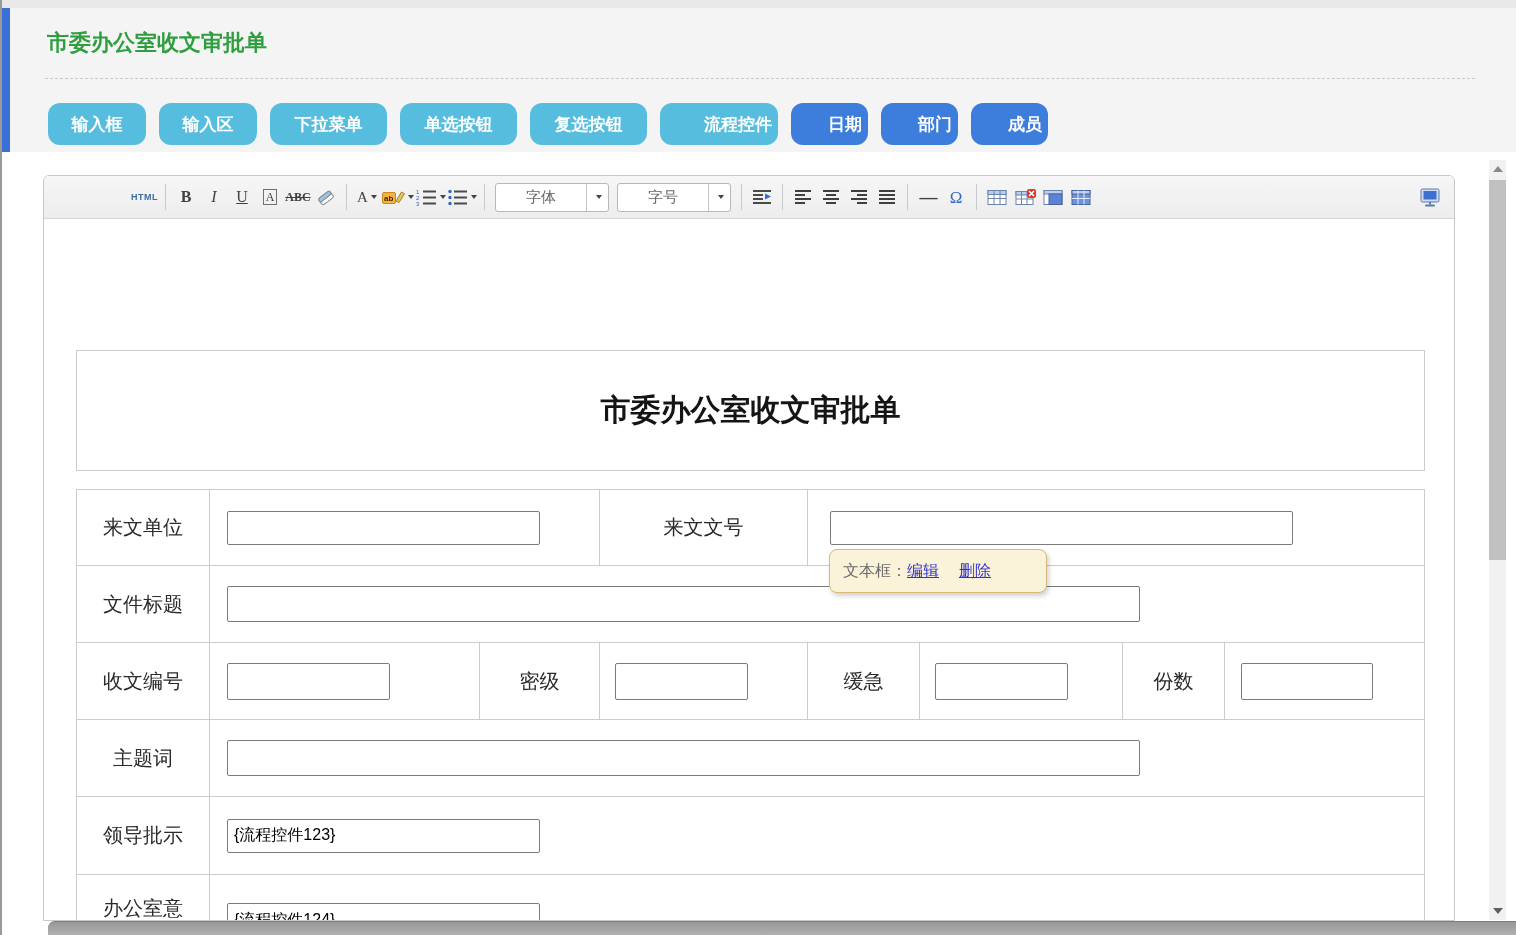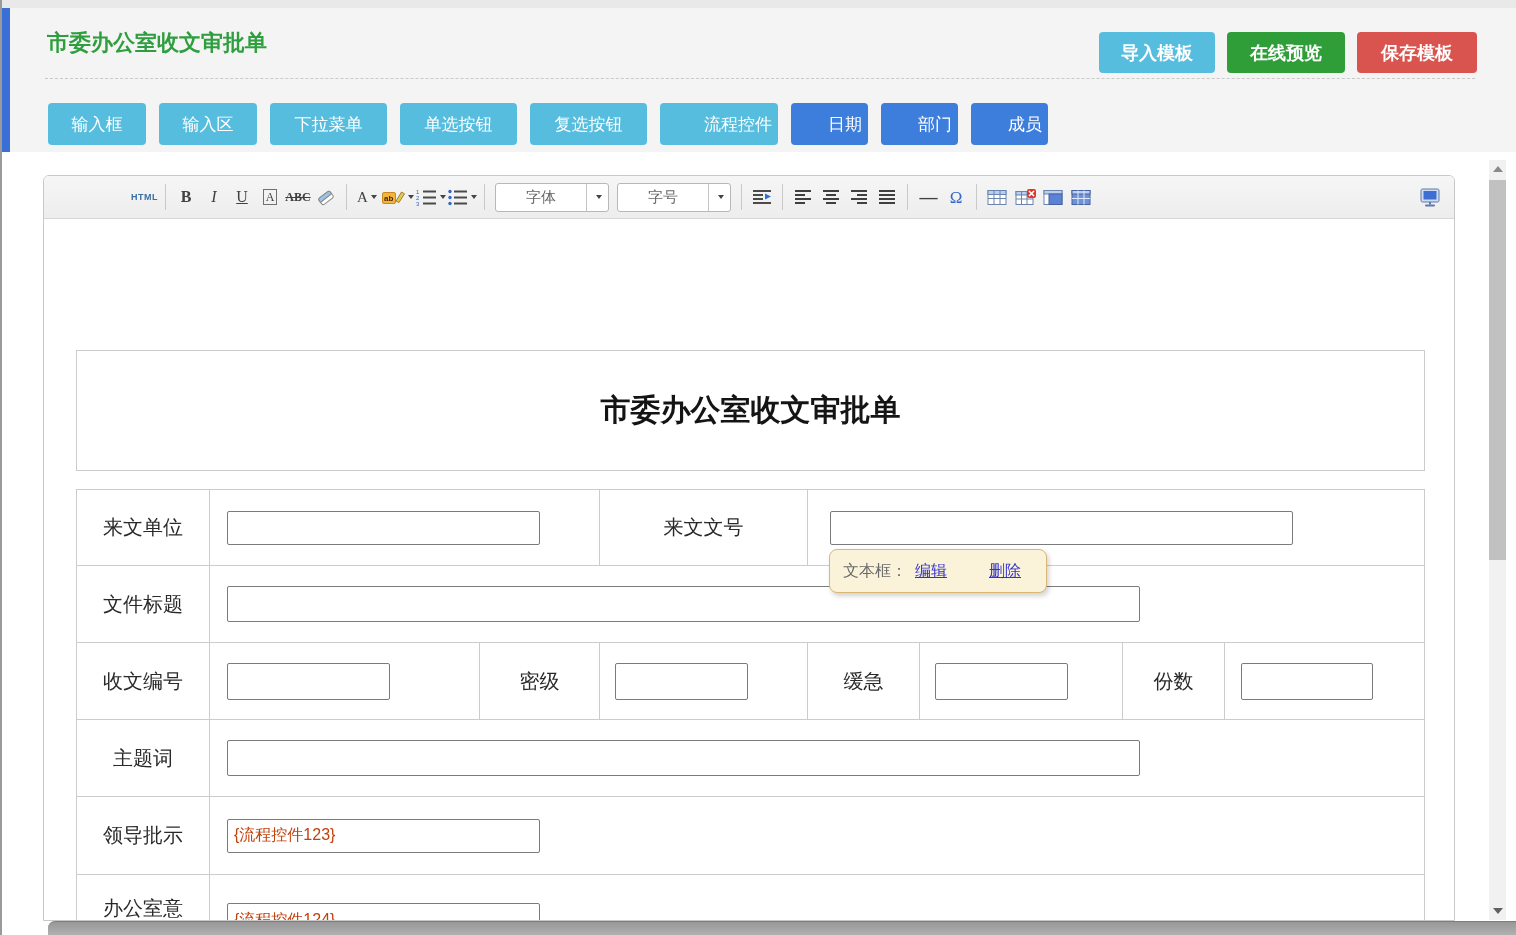--- a/index.html
+++ b/index.html
@@ -16,21 +16,21 @@
   .page-title{position:absolute;left:45px;top:20px;font-size:22px;font-weight:bold;color:#2f9e3f;
               font-family:"Liberation Serif",serif;}
   .dashed-line{position:absolute;left:43px;top:70px;width:1430px;border-top:1px dashed #c9c9c9;}
   .action-buttons{position:absolute;left:1097px;top:24px;display:flex;gap:12px;}
   .abtn{height:41px;border:none;border-radius:4px;color:#fff;font-size:18px;font-weight:bold;
         font-family:"Liberation Serif",serif;cursor:pointer;}
   .abtn.import{width:116px;background:#56bdde;}
   .abtn.preview{width:118px;background:#2f9e38;}
   .abtn.save{width:120px;background:#d9534f;}
   .widget-row{position:absolute;left:46px;top:95px;display:flex;gap:13px;}
-  .wbtn{height:42px;border:none;border-radius:4px;color:#fff;font-size:17px;font-weight:normal;
+  .wbtn{height:42px;border:none;border-radius:12px;color:#fff;font-size:17px;font-weight:bold;
         font-family:"Liberation Serif",serif;cursor:pointer;background:#56bdde;}
   .wbtn.primary{background:#3d7ddb;padding-left:37px;}
   .w98{width:98px;}.w117{width:117px;}.w118{width:118px;text-align:right;}.w77{width:77px;}
   
   .editor{position:absolute;left:43px;top:175px;width:1412px;height:746px;background:#fff;
           border:1px solid #c8c8c8;border-radius:6px 6px 0 0;overflow:hidden;box-sizing:border-box;}
   .toolbar{position:absolute;left:0;top:0;right:0;height:43px;background:linear-gradient(#f6f6f6,#ededed);
            border-bottom:1px solid #d6d6d6;display:flex;align-items:center;padding:0 10px 0 0;box-sizing:border-box;}
   .tb-spacer{width:86px;flex:0 0 auto;}
   .tb-btn{height:28px;min-width:26px;display:flex;align-items:center;justify-content:center;
@@ -59,55 +59,50 @@
                    display:flex;align-items:center;justify-content:center;}
   .doc-title{font-size:30px;font-weight:bold;color:#141414;}
   .doc-table{position:absolute;left:32px;top:269px;width:1347px;border:1px solid #ccc;}
   .drow{display:flex;border-top:1px solid #ccc;align-items:center;}
   .drow:first-child{border-top:none;}
   .dcell{border-left:1px solid #ccc;box-sizing:border-box;height:100%;display:flex;align-items:center;}
   .dcell:first-child{border-left:none;}
   .lab{justify-content:center;font-size:20px;color:#2a2a2a;}
   .h75{height:75px;}.h76{height:76px;}.h77{height:77px;}.h110{height:110px;align-items:flex-start;}
   .tin{border:1px solid #7b7b7b;border-radius:2px;background:#fff;height:34px;font-size:16px;
-       padding:0 6px;box-sizing:border-box;color:#c2410c;font-family:"Liberation Sans",sans-serif;}
+       padding:0 6px;box-sizing:border-box;color:#000000;font-family:"Liberation Sans",sans-serif;}
   .tin.tall{height:37px;}
   .flex1{flex:1 1 auto;}
   
   .tip{position:absolute;left:785px;top:329px;width:218px;height:44px;background:#fbf3d9;
        border:1px solid #d8b873;border-radius:8px;box-shadow:2px 3px 5px rgba(0,0,0,.18);
        display:flex;align-items:center;padding:0 0 0 13px;box-sizing:border-box;font-size:16px;color:#6b6b6b;z-index:5;}
   .tip a{color:#3333cc;text-decoration:underline;cursor:pointer;}
-  .tip .edit{margin-left:8px;}
-  .tip .del{margin-left:42px;}
+  .tip .edit{margin-left:0;}
+  .tip .del{margin-left:20px;}
   
   .vscroll{position:absolute;left:1489px;top:160px;width:17px;height:760px;background:#f1f1f1;}
   .vs-up,.vs-down{position:absolute;left:0;width:17px;height:18px;display:flex;align-items:center;justify-content:center;cursor:pointer;}
   .vs-up{top:0;}
   .vs-down{bottom:0;}
   .tri-up{width:0;height:0;border-left:5px solid transparent;border-right:5px solid transparent;border-bottom:6px solid #8a8a8a;}
   .tri-down{width:0;height:0;border-left:5px solid transparent;border-right:5px solid transparent;border-top:6px solid #606060;}
   .vs-thumb{position:absolute;left:0;top:20px;width:17px;height:380px;background:#c1c1c1;cursor:pointer;}
 </style>
 </head>
 <body>
 
 <div class="screen">
 
   <div class="top-edge"></div>
   <div class="left-border"></div>
 
   <div class="header">
     <div class="page-title">市委办公室收文审批单</div>
     <div class="dashed-line"></div>
-    <div class="action-buttons">
-      <button class="abtn import">导入模板</button>
-      <button class="abtn preview">在线预览</button>
-      <button class="abtn save">保存模板</button>
-    </div>
     <div class="widget-row">
       <button class="wbtn w98">输入框</button>
       <button class="wbtn w98">输入区</button>
       <button class="wbtn w117">下拉菜单</button>
       <button class="wbtn w117">单选按钮</button>
       <button class="wbtn w117">复选按钮</button>
       <button class="wbtn w118">流程控件</button>
       <button class="wbtn w77 primary">日期</button>
       <button class="wbtn w77 primary">部门</button>
       <button class="wbtn w77 primary">成员</button>

